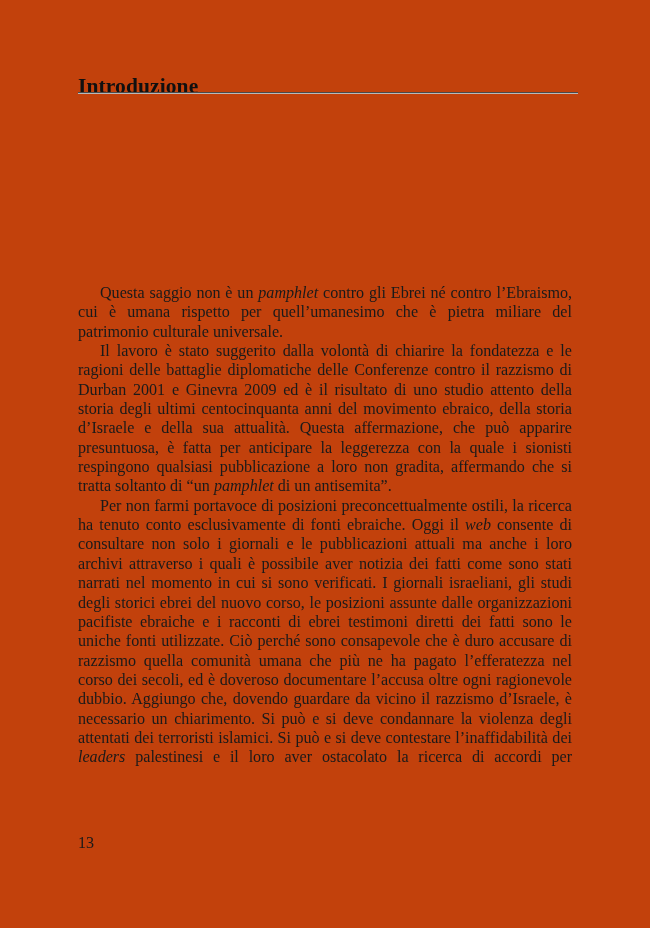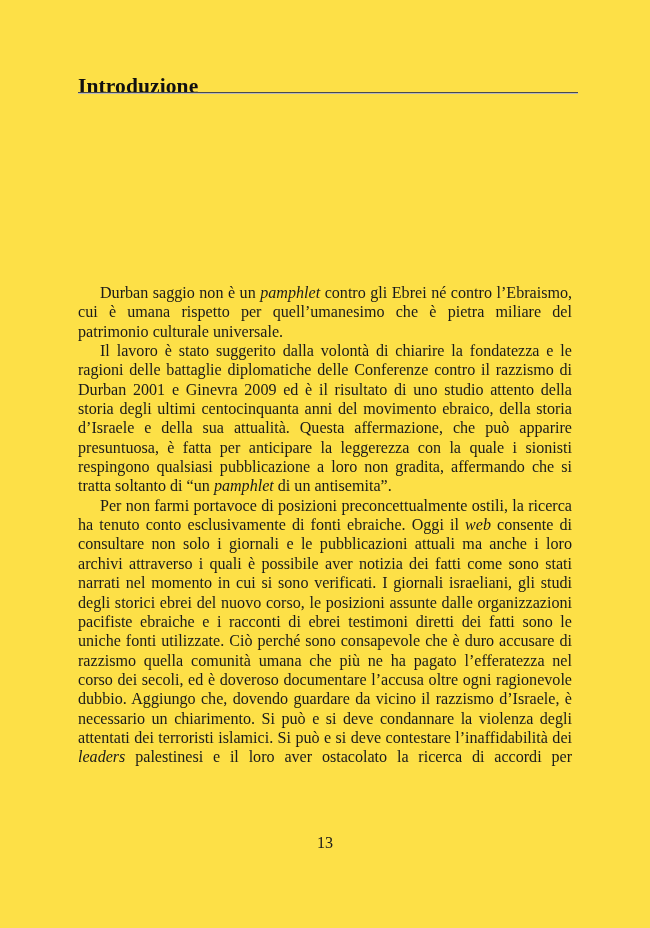--- a/index.html
+++ b/index.html
@@ -6,21 +6,21 @@
   html, body {
     margin: 0;
     padding: 0;
     background: #ffffff;
   }
 
   .page {
     position: relative;
     width: 650px;
     height: 928px;
-    background: #fde047;
+    background: #c2410c;
     overflow: hidden;
     font-family: "Liberation Serif", "DejaVu Serif", serif;
     color: #151515;
     box-sizing: border-box;
   }
 
   
   .chapter-heading {
     position: absolute;
     left: 78px;
@@ -72,36 +72,36 @@
   .body-block em {
     font-style: italic;
   }
 
   
   .folio {
     position: absolute;
     left: 78px;
     top: 833px;
     width: 494px;
-    text-align: center;
+    text-align: left;
     font-size: 16.1px;
     line-height: 19.35px;
     color: #1a1a1a;
   }
 </style>
 </head>
 <body>
 
 <div class="page">
 
   <h1 class="chapter-heading">Introduzione</h1>
 
   <div class="heading-rule"></div>
 
   <div class="body-block">
-      <p><span>Durban saggio non è un </span><i>pamphlet</i><span> contro gli Ebrei né contro l’Ebraismo, cui è umana rispetto per quell’umanesimo che è pietra miliare del patrimonio culturale universale.</span></p>
+      <p><span>Questa saggio non è un </span><i>pamphlet</i><span> contro gli Ebrei né contro l’Ebraismo, cui è umana rispetto per quell’umanesimo che è pietra miliare del patrimonio culturale universale.</span></p>
       <p><span>Il lavoro è stato suggerito dalla volontà di chiarire la fondatezza e le ragioni delle battaglie diplomatiche delle Conferenze contro il razzismo di Durban 2001 e Ginevra 2009 ed è il risultato di uno studio attento della storia degli ultimi centocinquanta anni del movimento ebraico, della storia d’Israele e della sua attualità. Questa affermazione, che può apparire presuntuosa, è fatta per anticipare la leggerezza con la quale i sionisti respingono qualsiasi pubblicazione a loro non gradita, affermando che si tratta soltanto di “un </span><i>pamphlet</i><span> di un antisemita”.</span></p>
       <p><span>Per non farmi portavoce di posizioni preconcettualmente ostili, la ricerca ha tenuto conto esclusivamente di fonti ebraiche. Oggi il </span><i>web</i><span> consente di consultare non solo i giornali e le pubblicazioni attuali ma anche i loro archivi attraverso i quali è possibile aver notizia dei fatti come sono stati narrati nel momento in cui si sono verificati. I giornali israeliani, gli studi degli storici ebrei del nuovo corso, le posizioni assunte dalle organizzazioni pacifiste ebraiche e i racconti di ebrei testimoni diretti dei fatti sono le uniche fonti utilizzate. Ciò perché sono consapevole che è duro accusare di razzismo quella comunità umana che più ne ha pagato l’efferatezza nel corso dei secoli, ed è doveroso documentare l’accusa oltre ogni ragionevole dubbio. Aggiungo che, dovendo guardare da vicino il razzismo d’Israele, è necessario un chiarimento. Si può e si deve condannare la violenza degli attentati dei terroristi islamici. Si può e si deve contestare l’inaffidabilità dei </span><i>leaders</i><span> palestinesi e il loro aver ostacolato la ricerca di accordi per</span></p>
     </div>
 
   <div class="folio">13</div>
 
 </div>
 
 </body></html>

